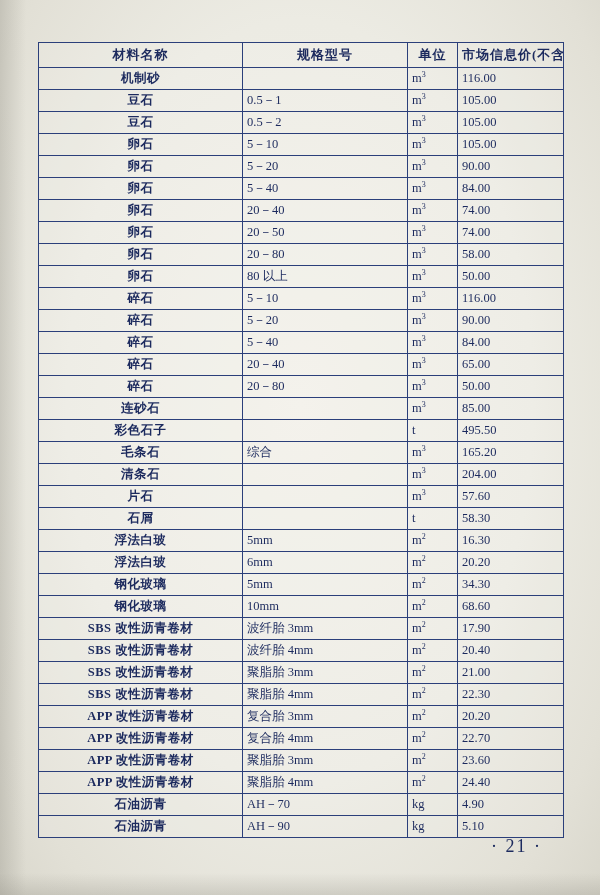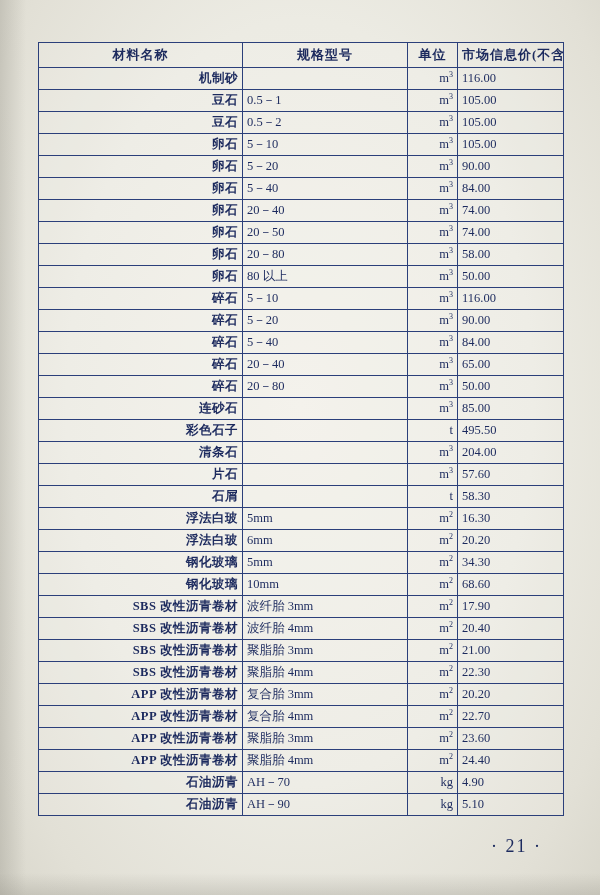--- a/index.html
+++ b/index.html
@@ -51,23 +51,23 @@
     font-weight: bold;
     font-size: 13px;
     height: 22px;
     letter-spacing: 1px;
   }
   col.c-name  { width: 204px; }
   col.c-spec  { width: 165px; }
   col.c-unit  { width: 50px;  }
   col.c-price { width: 106px; }
 
-  td.name  { text-align: right;   padding-left: 6px; font-weight: bold; letter-spacing: .5px;}
+  td.name  { text-align: center;   padding-left: 6px; font-weight: bold; letter-spacing: .5px;}
   td.spec  { text-align: left;   padding-left: 6px; }
-  td.unit  { text-align: right; font-size: 11.5px; margin-top: 20px;}
+  td.unit  { text-align: left; font-size: 11.5px; margin-top: 20px;}
   td.price { text-align: left; }
 
   sup { font-size: 8px; vertical-align: super; line-height: 0; }
 
   .page-number {
     position: absolute;
     right: 58px;
     top: 836px;
     font-size: 18px;
     color: #1c2a5e;
@@ -208,20 +208,26 @@
             <td class="unit">m<sup>3</sup></td>
             <td class="price">85.00</td>
           </tr>
           <tr>
             <td class="name">彩色石子</td>
             <td class="spec"></td>
             <td class="unit">t</td>
             <td class="price">495.50</td>
           </tr>
           <tr>
+            <td class="name">毛条石</td>
+            <td class="spec">综合</td>
+            <td class="unit">m<sup>3</sup></td>
+            <td class="price">165.20</td>
+          </tr>
+          <tr>
             <td class="name">清条石</td>
             <td class="spec"></td>
             <td class="unit">m<sup>3</sup></td>
             <td class="price">204.00</td>
           </tr>
           <tr>
             <td class="name">片石</td>
             <td class="spec"></td>
             <td class="unit">m<sup>3</sup></td>
             <td class="price">57.60</td>

